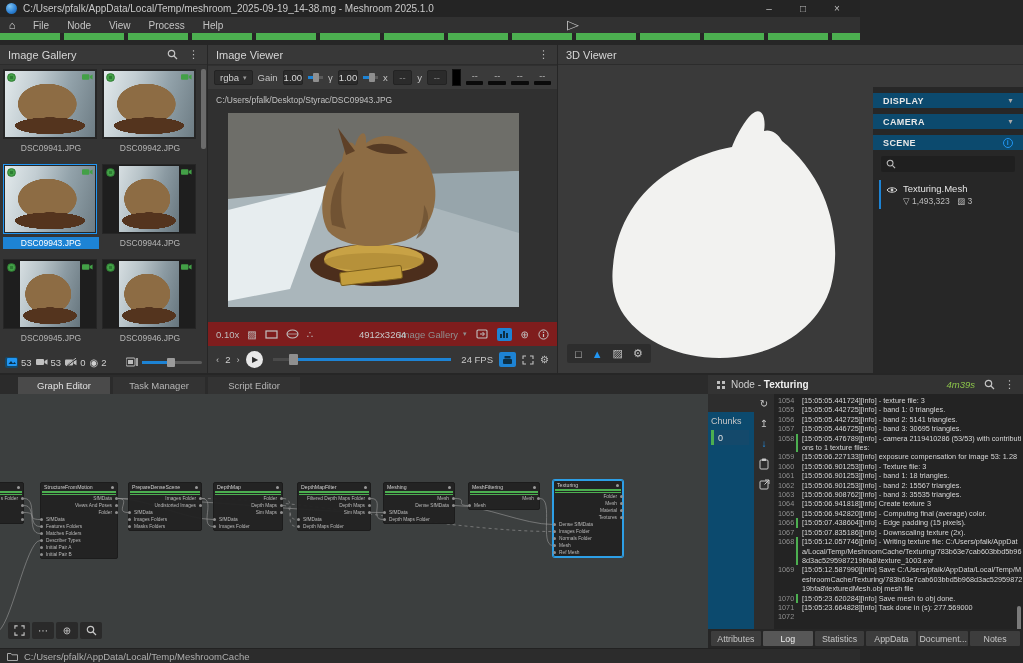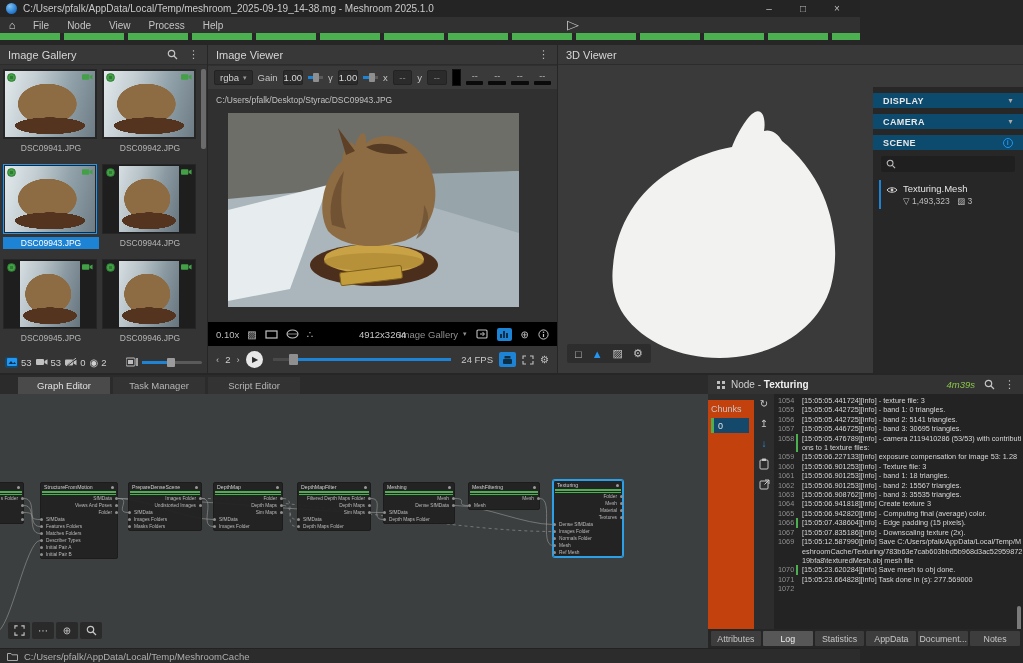--- a/index.html
+++ b/index.html
@@ -83,21 +83,21 @@
   .mini-slider { position:relative; width:22px; height:3px; background:#5a5a5a; }
   .mini-slider .f { position:absolute; left:0; top:0; height:100%; width:40%; background:#1d83d4; }
   .mini-slider .k { position:absolute; left:36%; top:-3px; width:6px; height:9px; background:#8f8f8f; border-radius:1px; }
   .swatch { width:13px; height:17px; background:#000; border:1px solid #111; }
   .rgba-cell { display:flex; flex-direction:column; align-items:center; width:26px; }
   .rgba-cell .v { font-size:9px; color:#b8b8b8; }
   .rgba-cell .u { width:100%; height:4px; background:#0a0a0a; border-radius:1px; }
   .v2-content { position:absolute; left:0; top:44px; width:100%; height:233px; background:#303030; }
   .v2-path { position:absolute; left:8px; top:6px; font-size:8.5px; color:#c0c0c0; }
   .v2-photo { position:absolute; left:20px; top:24px; width:291px; height:194px; }
-  .v2-row1 { position:absolute; left:0; top:277px; width:100%; height:24px; background:#000000;
+  .v2-row1 { position:absolute; left:0; top:277px; width:100%; height:24px; background:#7f1d1d;
     display:flex; align-items:center; gap:8px; padding:0 8px; font-size:9.5px; color:#bdbdbd; }
   .v2-row1 .res { position:absolute; left:0; right:0; text-align:center; pointer-events:none; color:#c8c8c8; }
   .v2-row1 .right { margin-left:auto; display:flex; align-items:center; gap:9px; }
   .src-combo { color:#8f8f8f; display:flex; gap:5px; align-items:center; font-size:9.5px; }
   .tool-glyph { font-size:10px; color:#c2c2c2; }
   .hist-btn { background:#1d83d4; border-radius:2px; width:15px; height:13px; display:flex; align-items:center; justify-content:center; }
   .v2-row2 { position:absolute; left:0; top:301px; width:100%; height:27px; background:#363636;
     display:flex; align-items:center; gap:6px; padding:0 8px; font-size:9.5px; color:#bdbdbd; }
   .nav-num { color:#cfcfcf; }
   .play-btn { width:17px; height:17px; border-radius:50%; background:#e8e8e8; display:flex;
@@ -153,21 +153,21 @@
   .gf-btn { width:22px; height:17px; background:#2a2a2a; border-radius:2px; display:flex;
     align-items:center; justify-content:center; color:#c6c6c6; font-size:10px; }
 
   
   .nodepanel { position:absolute; left:708px; top:0; width:315px; height:273px; background:#2d2d2d; }
   .np-header { position:absolute; left:0; top:0; width:100%; height:19px; background:#333333;
     display:flex; align-items:center; gap:5px; padding:0 8px; font-size:10px; color:#cfcfcf; }
   .np-title b { color:#f0f0f0; }
   .np-right { margin-left:auto; display:flex; align-items:center; gap:9px; }
   .elapsed { color:#8bc34a; font-size:9.5px; font-style:italic; }
-  .chunks-col { position:absolute; left:0; top:25px; width:46px; height:235px; background:#c2410c; padding:4px 3px; }
+  .chunks-col { position:absolute; left:0; top:37px; width:46px; height:235px; background:#0c4a6e; padding:4px 3px; }
   .chunks-label { font-size:9px; color:#c6c6c6; margin-bottom:4px; }
   .chunk-item { width:38px; height:15px; background:#14496b; border-left:3px solid #4caf50;
     font-size:9px; color:#e0e0e0; display:flex; align-items:center; padding-left:4px; }
   .logtools { position:absolute; left:46px; top:19px; width:20px; height:235px; display:flex;
     flex-direction:column; align-items:center; gap:9px; padding-top:4px; color:#c9c9c9; font-size:10px; }
   .logtools .blue { color:#2196f3; }
   .logarea { position:absolute; left:66px; top:19px; width:249px; height:235px; background:#232323;
     overflow:hidden; padding-top:2px; font-size:7.3px; line-height:9.4px; color:#d6d6d6; }
   .logline { display:flex; }
   .logline .ln { width:22px; flex:none; text-align:left; color:#8f8f8f; padding-left:4px; }
@@ -782,20 +782,24 @@
             <span class="lt">[15:05:06.942820][info]    - Computing final (average) color.</span>
           </div>
           <div class="logline marker">
             <span class="ln">1066</span>
             <span class="lt">[15:05:07.438604][info]    - Edge padding (15 pixels).</span>
           </div>
           <div class="logline">
             <span class="ln">1067</span>
             <span class="lt">[15:05:07.835186][info]    - Downscaling texture (2x).</span>
           </div>
+          <div class="logline marker">
+            <span class="ln">1068</span>
+            <span class="lt">[15:05:12.057746][info]    - Writing texture file: C:/Users/pfalk/AppData/Local/Temp/MeshroomCache/Texturing/783b63e7cab603bbd5b968d3ac5295987219bfa8\texture_1003.exr</span>
+          </div>
           <div class="logline">
             <span class="ln">1069</span>
             <span class="lt">[15:05:12.587990][info] Save C:/Users/pfalk/AppData/Local/Temp/MeshroomCache/Texturing/783b63e7cab603bbd5b968d3ac5295987219bfa8\texturedMesh.obj mesh file</span>
           </div>
           <div class="logline marker">
             <span class="ln">1070</span>
             <span class="lt">[15:05:23.620284][info] Save mesh to obj done.</span>
           </div>
           <div class="logline">
             <span class="ln">1071</span>

